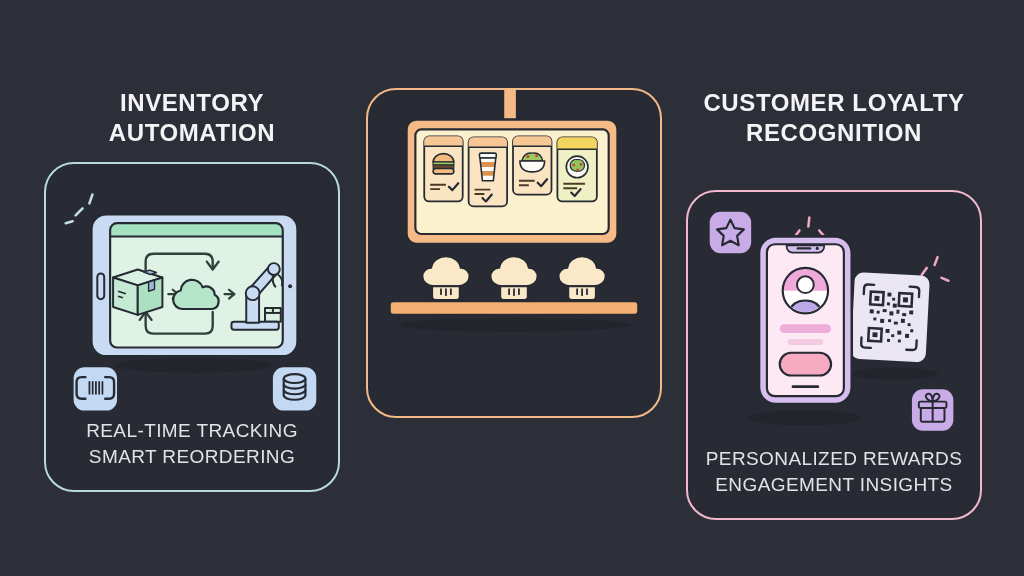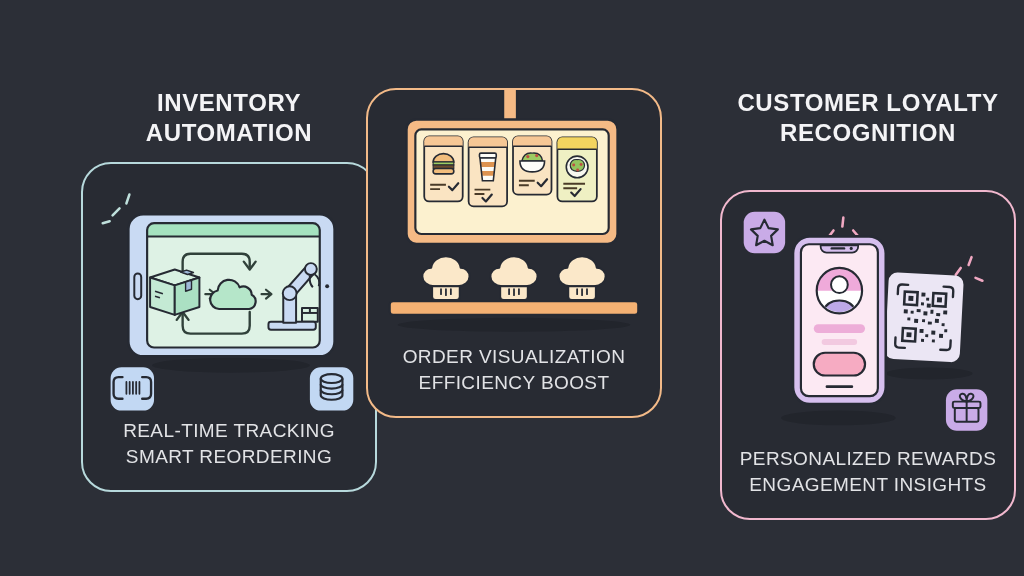--- a/index.html
+++ b/index.html
@@ -2,21 +2,21 @@
 <html><head>
 <meta charset="utf-8">
 <style>
   html,body{margin:0;padding:0;}
   body{
     width:1024px;height:576px;position:relative;overflow:hidden;
     background:#2c2f37;
     font-family:"Liberation Sans", sans-serif;
   }
   .section{position:absolute;top:88px;width:296px;}
-  #s1{left:44px;margin-left:37px;} #s2{left:366px;} #s3{left:720px;}
+  #s1{left:44px;} #s2{left:366px;} #s3{left:686px;}
   .title{
     text-align:center;font-weight:bold;font-size:24px;line-height:30px;
     color:#f4f4f6;letter-spacing:.6px;white-space:pre-line;height:60px;margin-bottom:14px;
   }
   .panel{
     position:relative;width:296px;height:330px;box-sizing:border-box;
     border:2px solid #888;border-radius:30px;background:#282b33;
   }
   #s1 .panel{border-color:#b7d9dc;}
   #s2 .panel{border-color:#f3ba88;}
@@ -192,22 +192,20 @@
         <path d="M-14,199 h28 v10.5 q0,3.5 -3.5,3.5 h-21 q-3.5,0 -3.5,-3.5 z" fill="#fbe8c9" stroke="#262a33" stroke-width="2"></path>
         <path d="M-5,202 v5 M0,202 v6 M5,202 v5" stroke="#262a33" stroke-width="1.8" fill="none" stroke-linecap="round"></path>
       </g>
       <g transform="translate(217,0)">
         <path d="M-12,199 c-7,0 -12,-4.5 -12,-10 c0,-5 4,-9 9,-9 c1,-7 7.5,-11.5 15,-11.5 c7.5,0 14,4.5 15,11.5 c5,0 9,4 9,9 c0,5.5 -5,10 -12,10 z" fill="#fbe8c9" stroke="#262a33" stroke-width="2.2" stroke-linejoin="round"></path>
         <path d="M-14,199 h28 v10.5 q0,3.5 -3.5,3.5 h-21 q-3.5,0 -3.5,-3.5 z" fill="#fbe8c9" stroke="#262a33" stroke-width="2"></path>
         <path d="M-5,202 v5 M0,202 v6 M5,202 v5" stroke="#262a33" stroke-width="1.8" fill="none" stroke-linecap="round"></path>
       </g>
       <rect x="22" y="214" width="252" height="14" rx="3.5" fill="#f4b173" stroke="#262a33" stroke-width="2.2"></rect>
     </svg>
-    <div class="caption">ORDER VISUALIZATION
-EFFICIENCY BOOST</div>
   </div>
 </div>
 
 <div class="section" id="s3">
   <div class="title">CUSTOMER LOYALTY
 RECOGNITION</div>
   <div class="panel" style="border-color: rgb(241, 184, 206); margin-top: 42px;">
     <svg class="illus" viewBox="0 0 296 250">
 
       <g>

